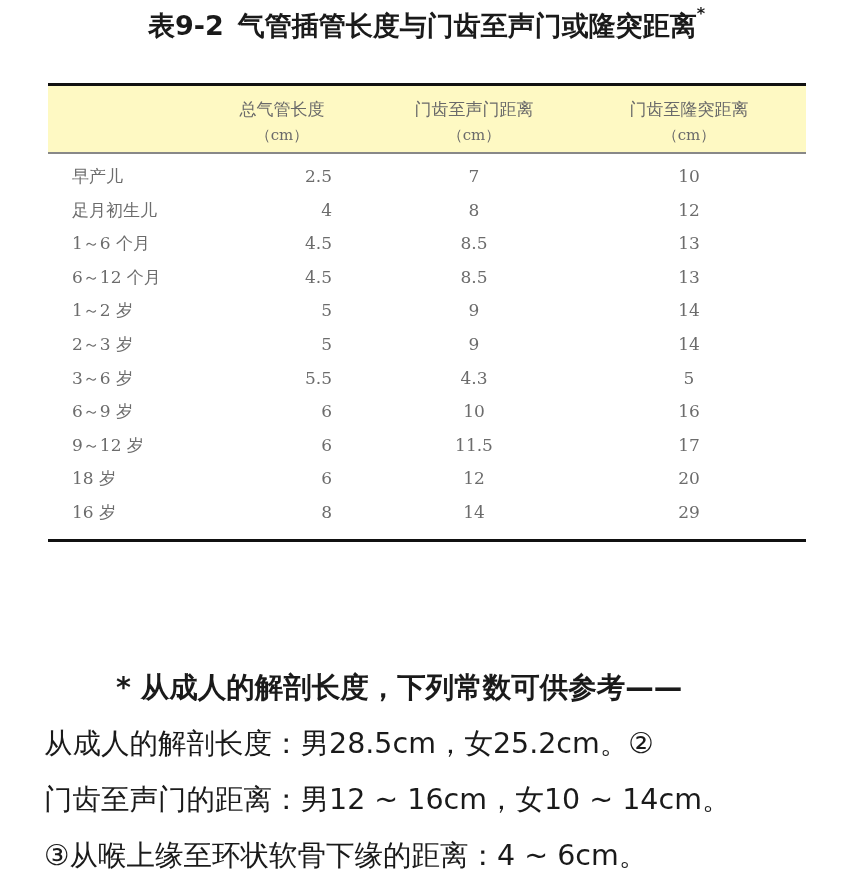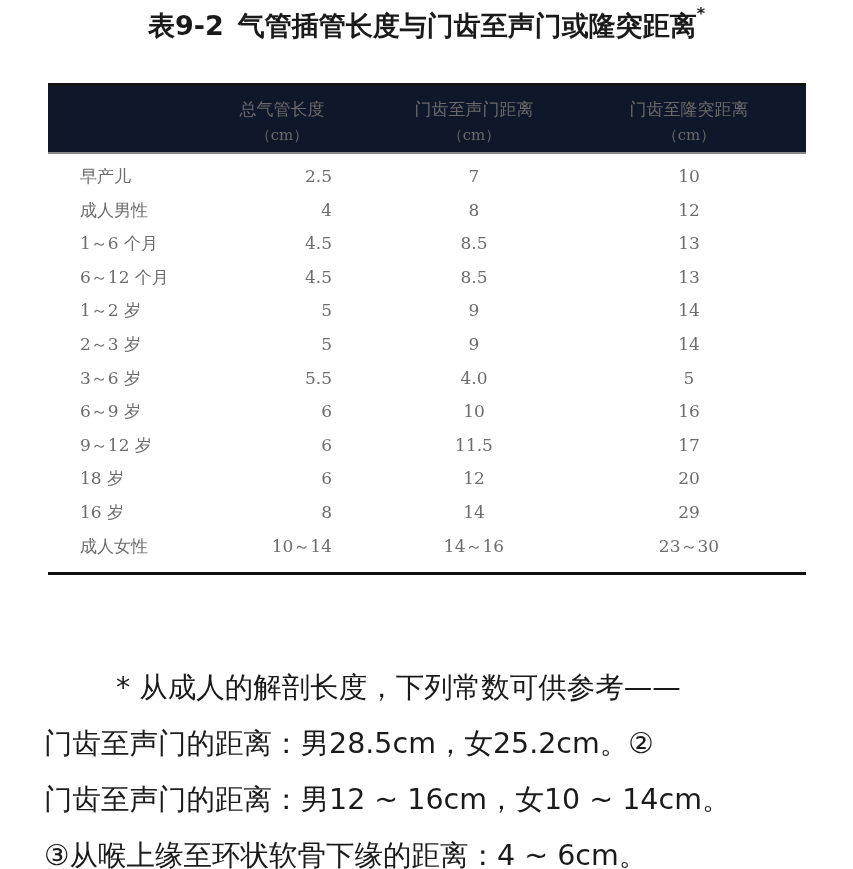--- a/index.html
+++ b/index.html
@@ -9,41 +9,41 @@
     font-family: "DejaVu Sans", sans-serif; font-weight: bold; font-size: 27px; color: #1a1a1a;
     letter-spacing: 0px;
   }
   .title .num { margin-right: 14px; }
   .title sup { font-size: 16px; vertical-align: top; position: relative; top: -4px; }
   .table {
     position: absolute; left: 48px; top: 83px; width: 758px;
     border-top: 3px solid #111; border-bottom: 3px solid #111;
   }
   .thead {
-    background: #0f172a; height: 66px; border-bottom: 2px solid #888;
+    background: #fef9c3; height: 66px; border-bottom: 2px solid #888;
     position: relative; color: #6a6a6a; font-size: 17px;
   }
   .th { position: absolute; text-align: center; top: 10px; line-height: 26px; }
   .th .unit { display: block; font-size: 15px; }
   .row { position: relative; height: 33.6px; color: #6c6c6c; font-size: 17px; }
   .tbody { padding-top: 5px; padding-bottom: 10px; }
   .cell { position: absolute; top: 6px; line-height: 22px; }
-  .c0 { left: 32px; }
+  .c0 { left: 24px; }
   .c1 { left: 184px; width: 100px; text-align: right; }
   .c2 { left: 376px; width: 100px; text-align: center; }
   .c3 { left: 591px; width: 100px; text-align: center; }
   .h1 { left: 166px; width: 136px; }
   .h2 { left: 346px; width: 160px; }
   .h3 { left: 561px; width: 160px; }
   .note {
     position: absolute; left: 44px; top: 660px; width: 800px;
     font-family: "DejaVu Sans", sans-serif; font-size: 28.5px; color: #1a1a1a; line-height: 56px;
   }
   .note p { margin: 0; white-space: nowrap; }
-  .note .first { padding-left: 72px; }
+  .note .first { padding-left: 72px; font-weight: bold; }
 </style>
 </head>
 <body>
 
 <div class="title">
   <span class="num">表9-2</span><span>气管插管长度与门齿至声门或隆突距离</span><sup>*</sup>
 </div>
 
 <div class="table">
   <div class="thead">
@@ -61,21 +61,21 @@
     </div>
   </div>
   <div class="tbody" id="tbody">
       <div class="row">
         <span class="cell c0">早产儿</span>
         <span class="cell c1">2.5</span>
         <span class="cell c2">7</span>
         <span class="cell c3">10</span>
       </div>
       <div class="row">
-        <span class="cell c0">成人男性</span>
+        <span class="cell c0">足月初生儿</span>
         <span class="cell c1">4</span>
         <span class="cell c2">8</span>
         <span class="cell c3">12</span>
       </div>
       <div class="row">
         <span class="cell c0">1～6 个月</span>
         <span class="cell c1">4.5</span>
         <span class="cell c2">8.5</span>
         <span class="cell c3">13</span>
       </div>
@@ -93,21 +93,21 @@
       </div>
       <div class="row">
         <span class="cell c0">2～3 岁</span>
         <span class="cell c1">5</span>
         <span class="cell c2">9</span>
         <span class="cell c3">14</span>
       </div>
       <div class="row">
         <span class="cell c0">3～6 岁</span>
         <span class="cell c1">5.5</span>
-        <span class="cell c2">4.0</span>
+        <span class="cell c2">4.3</span>
         <span class="cell c3">5</span>
       </div>
       <div class="row">
         <span class="cell c0">6～9 岁</span>
         <span class="cell c1">6</span>
         <span class="cell c2">10</span>
         <span class="cell c3">16</span>
       </div>
       <div class="row">
         <span class="cell c0">9～12 岁</span>
@@ -120,27 +120,21 @@
         <span class="cell c1">6</span>
         <span class="cell c2">12</span>
         <span class="cell c3">20</span>
       </div>
       <div class="row">
         <span class="cell c0">16 岁</span>
         <span class="cell c1">8</span>
         <span class="cell c2">14</span>
         <span class="cell c3">29</span>
       </div>
-      <div class="row">
-        <span class="cell c0">成人女性</span>
-        <span class="cell c1">10～14</span>
-        <span class="cell c2">14～16</span>
-        <span class="cell c3">23～30</span>
-      </div>
     </div>
 </div>
 
 <div class="note">
   <p class="first">* 从成人的解剖长度，下列常数可供参考——</p>
-  <p>门齿至声门的距离：男28.5cm，女25.2cm。②</p>
+  <p>从成人的解剖长度：男28.5cm，女25.2cm。②</p>
   <p>门齿至声门的距离：男12 ~ 16cm，女10 ~ 14cm。</p>
   <p>③从喉上缘至环状软骨下缘的距离：4 ~ 6cm。</p>
 </div>
 
 </body></html>

